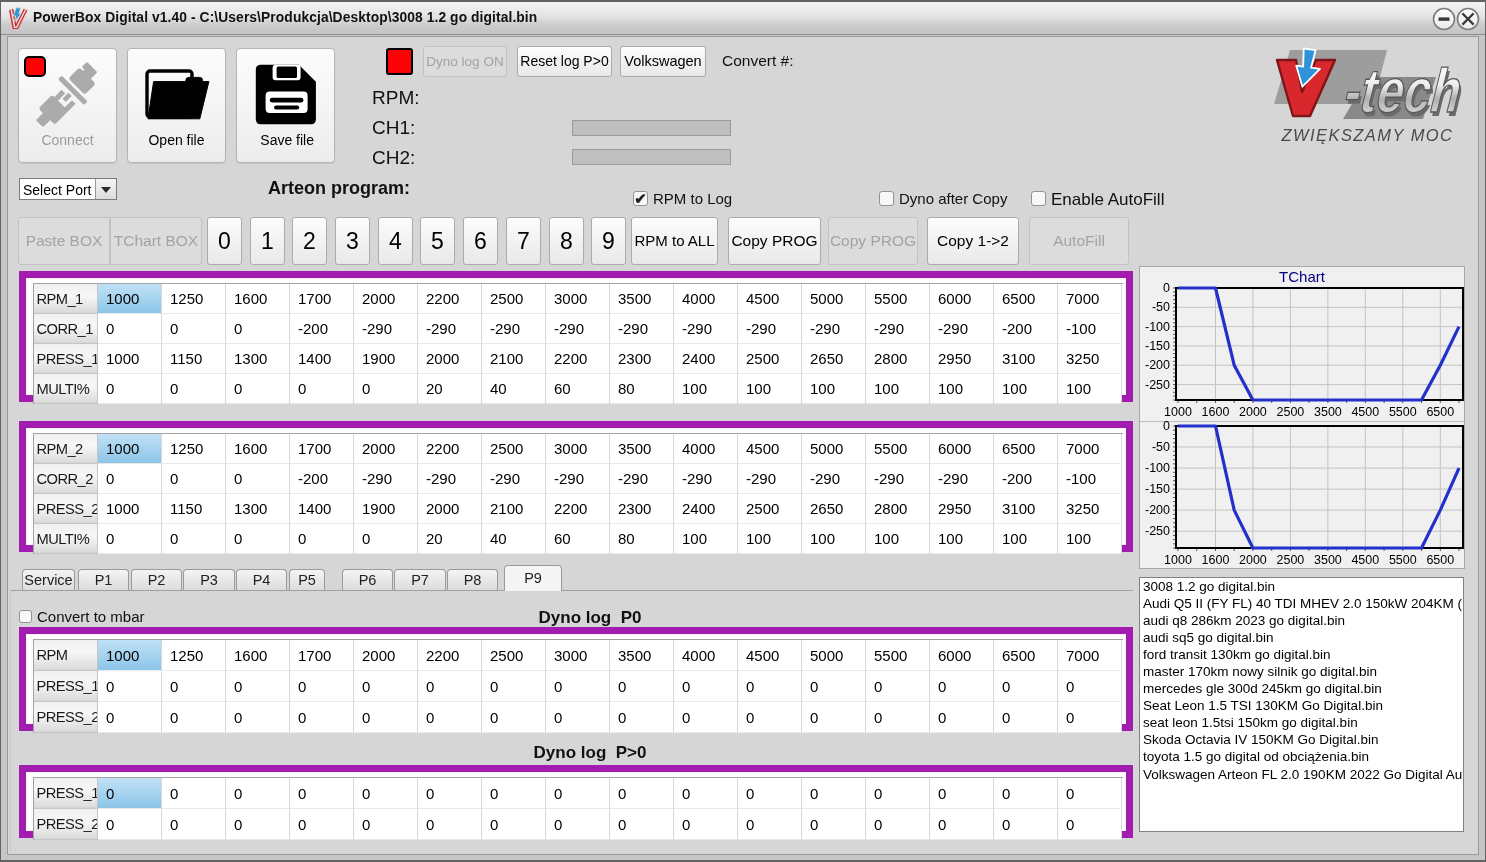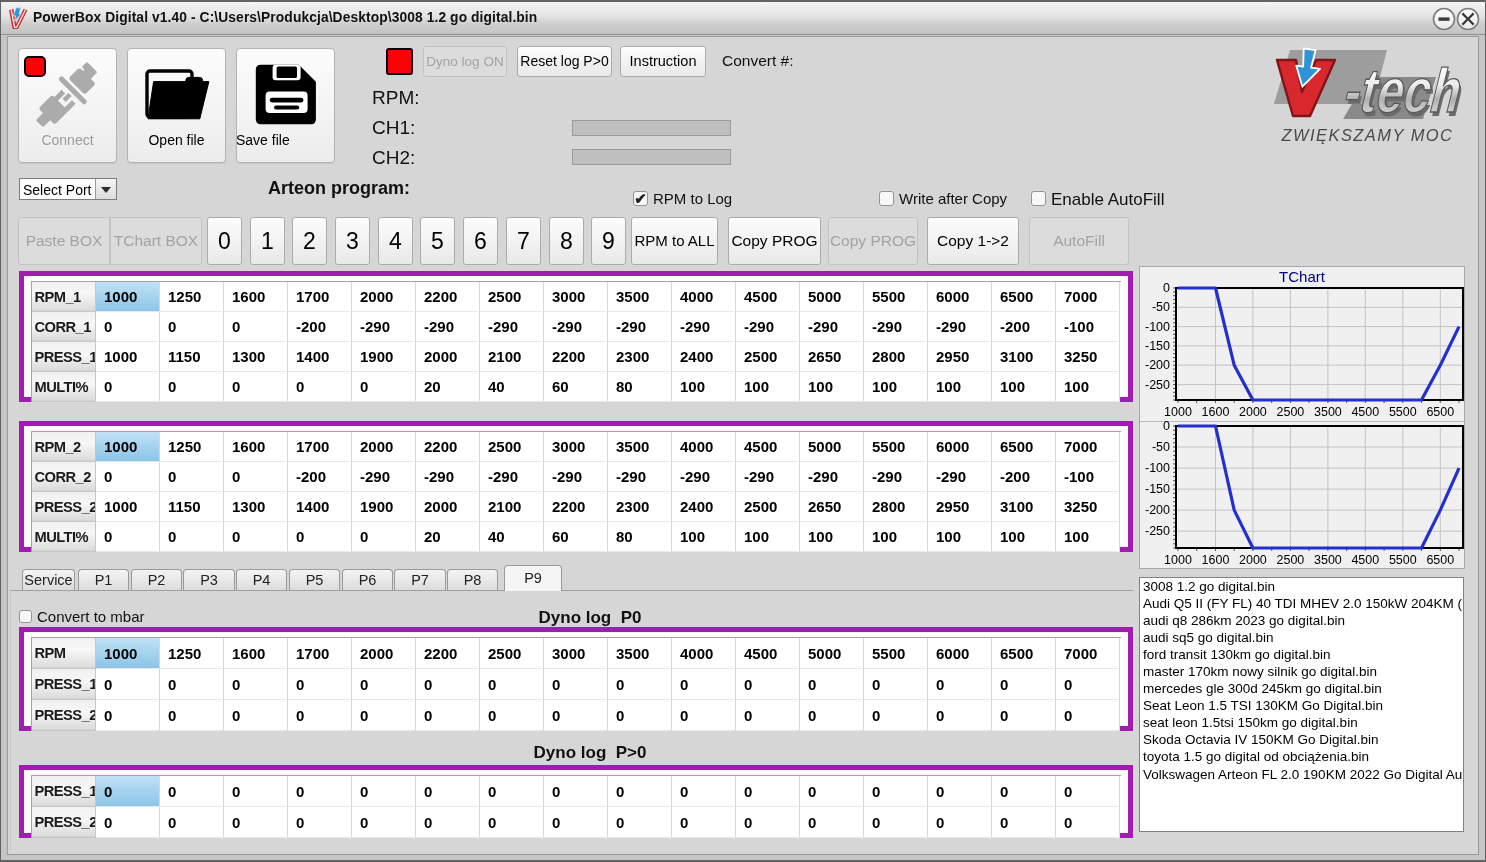--- a/index.html
+++ b/index.html
@@ -10,21 +10,21 @@
 #title { position:absolute; left:33px; top:10px; font-size:13.8px; font-weight:bold; color:#111; letter-spacing:0.1px;}
 #client { position:absolute; left:7px; top:36px; right:7px; bottom:7px; background:#d6d6d6; border:1px solid #9a9a9a; }
 .bigbtn { position:absolute; width:99px; height:115px; border:1px solid #b4b4b4; border-radius:4px;
   background:linear-gradient(#fcfcfc,#f3f3f3 60%,#ececec); box-shadow:0 1px 1px rgba(0,0,0,0.08);}
 .btn { position:absolute; border:1px solid #ababab; border-radius:3px; color:#000;
   background:linear-gradient(#fdfdfd,#f1f1f1 55%,#e9e9e9); text-align:center; font-size:15px; white-space:nowrap; overflow:hidden;}
 .btn.dis { background:#dcdcdc; color:#a3a3a3; border-color:#c2c2c2; }
 .redsq { position:absolute; background:#fb0205; border:2px solid #000; border-radius:4px;}
 .ck { position:absolute; width:15px; height:15px; background:#f8f8f8; border:1px solid #949494; border-radius:3px; font-size:15px; line-height:13px; text-align:center; color:#222; font-weight:bold;}
 .cklbl { position:absolute; font-size:15px; color:#111; }
-.gridpanel { position:absolute; background:#fff; border:5px solid #a21caf; box-shadow:inset 0 0 0 1px #f5f5f5;font-weight:bold;}
+.gridpanel { position:absolute; background:#fff; border:7px solid #a21caf; box-shadow:inset 0 0 0 1px #f5f5f5;}
 .gridinner { position:absolute; border:1px solid #a2a2a2; border-right:none; border-bottom:none; }
 .grow { position:absolute; left:0; display:flex; }
 .ghdr { height:100%; background:linear-gradient(#f0f0f0,#f7f7f7 40%,#dcdcdc 95%,#d2d2d2); border-right:1px solid #c6c6c6; border-bottom:1px solid #c6c6c6; font-size:14.7px; letter-spacing:-0.55px; color:#1a1a1a; padding-left:2.5px; display:flex; align-items:center; white-space:nowrap; overflow:hidden;}
 .gcell { height:100%; background:#fff; border-right:1px solid #d8d8d8; border-bottom:1px solid #e9e9e9; font-size:15px; color:#000; padding-left:8px; display:flex; align-items:center;}
 .gcell.ghl { background:linear-gradient(#c0e1f5,#8cc5e9); }
 .axlbl { font-size:12.5px; fill:#000; font-family:"Liberation Sans",sans-serif; }
 .tab { position:absolute; top:569px; height:21px; border:1px solid #9a9a9a; border-bottom:none; border-radius:4px 4px 0 0;
   background:linear-gradient(#f4f4f4,#dcdcdc); text-align:center; font-size:14.5px; color:#222; line-height:20px;}
 .filelist { position:absolute; left:1139px; top:577px; width:325px; height:255px; background:#fff; border:1px solid #828282; font-size:13.5px; color:#000; padding:0 0 0 3px; line-height:17.05px; white-space:nowrap; overflow:hidden;}
 </style></head><body>
@@ -76,42 +76,42 @@
 <div class="abs" style="left:127px;top:132px;width:99px;text-align:center;font-size:14px;color:#000">Open file</div>
 <div class="bigbtn" style="left:236px;top:48px"></div>
 <svg class="abs" style="left:254px;top:63px" width="63" height="62" viewBox="0 0 63 62">
 <path d="M6.8 1.8 H44.9 L61.9 18.8 V56.3 Q61.9 61.3 56.9 61.3 H6.8 Q1.8 61.3 1.8 56.3 V6.8 Q1.8 1.8 6.8 1.8 Z" fill="#000"></path>
 <rect x="18.6" y="1.8" width="28" height="15.4" rx="3" fill="#fff"></rect>
 <rect x="22.6" y="3.4" width="20.4" height="11.6" rx="1.5" fill="#000"></rect>
 <rect x="11.6" y="28.4" width="42" height="21.7" rx="4" fill="#fff"></rect>
 <rect x="15.8" y="34.7" width="33.6" height="4.9" rx="2.4" fill="#000"></rect>
 <rect x="20" y="42.4" width="25.2" height="4.2" rx="2.1" fill="#000"></rect>
 </svg>
-<div class="abs" style="left:236px;top:132px;width:94px;text-align:left;font-size:14px;color:#000">Save file</div>
+<div class="abs" style="left:220px;top:132px;width:94px;text-align:right;font-size:14px;color:#000">Save file</div>
 <div class="abs" style="left:19px;top:178px;width:98px;height:22px;background:#fff;border:1px solid #7c7c7c">
 <div class="abs" style="left:3px;top:2.5px;font-size:14px;color:#000">Select Port</div>
 <div class="abs" style="right:0;top:0;width:21px;height:20px;background:linear-gradient(#f5f5f5,#dcdcdc);border-left:1px solid #9a9a9a">
       <div style="position:absolute;left:5px;top:8px;width:0;height:0;border-left:5.5px solid transparent;border-right:5.5px solid transparent;border-top:6px solid #2a2a2a"></div>
     </div>
 </div>
 <div class="redsq" style="left:386px;top:48px;width:27px;height:27px;border-radius:3px"></div>
 <div class="btn dis" style="left:423px;top:46px;width:84px;height:31px;line-height:29px;font-size:13.5px">Dyno log ON</div>
 <div class="btn" style="left:517px;top:46px;width:95px;height:31px;line-height:29px;font-size:14px">Reset log P&gt;0</div>
-<div class="btn" style="left:620px;top:46px;width:86px;height:31px;line-height:29px;font-size:14.5px">Instruction</div>
+<div class="btn" style="left:620px;top:46px;width:86px;height:31px;line-height:29px;font-size:14.5px">Volkswagen</div>
 <div class="abs" style="left:722px;top:52px;font-size:15.5px;color:#111">Convert #:</div>
 <div class="abs" style="left:372px;top:87px;font-size:19px;color:#111">RPM:</div>
 <div class="abs" style="left:372px;top:117px;font-size:19px;color:#111">CH1:</div>
 <div class="abs" style="left:372px;top:147px;font-size:19px;color:#111">CH2:</div>
 <div class="abs" style="left:572px;top:120px;width:159px;height:16px;background:#bfbfbf;border:1px solid #9b9b9b"></div>
 <div class="abs" style="left:572px;top:149px;width:159px;height:16px;background:#bfbfbf;border:1px solid #9b9b9b"></div>
 <div class="abs" style="left:268px;top:178px;font-size:18px;font-weight:bold;color:#111">Arteon program:</div>
 <div class="ck" style="left:633px;top:191px;width:15px;height:15px">✔</div>
 <div class="cklbl" style="left:653px;top:190px;font-size:15px">RPM to Log</div>
 <div class="ck" style="left:879px;top:191px;width:15px;height:15px"></div>
-<div class="cklbl" style="left:899px;top:190px;font-size:15px">Write after Copy</div>
+<div class="cklbl" style="left:899px;top:190px;font-size:15px">Dyno after Copy</div>
 <div class="ck" style="left:1031px;top:191px;width:15px;height:15px"></div>
 <div class="cklbl" style="left:1051px;top:190px;font-size:17px">Enable AutoFill</div>
 <div class="btn dis" style="left:18px;top:217px;width:92px;height:48px;line-height:46px;font-size:15.5px;border-radius:3px 0 0 3px">Paste BOX</div>
 <div class="btn dis" style="left:110px;top:217px;width:92px;height:48px;line-height:46px;font-size:15.5px;border-radius:0 3px 3px 0">TChart BOX</div>
 <div class="btn" style="left:207px;top:217px;width:35px;height:48px;line-height:46px;font-size:23px">0</div>
 <div class="btn" style="left:250px;top:217px;width:35px;height:48px;line-height:46px;font-size:23px">1</div>
 <div class="btn" style="left:292px;top:217px;width:35px;height:48px;line-height:46px;font-size:23px">2</div>
 <div class="btn" style="left:335px;top:217px;width:35px;height:48px;line-height:46px;font-size:23px">3</div>
 <div class="btn" style="left:378px;top:217px;width:35px;height:48px;line-height:46px;font-size:23px">4</div>
 <div class="btn" style="left:420px;top:217px;width:35px;height:48px;line-height:46px;font-size:23px">5</div>
@@ -437,21 +437,21 @@
     <text x="189.9" y="152" text-anchor="middle" class="axlbl">3500</text>
     <text x="227.3" y="152" text-anchor="middle" class="axlbl">4500</text>
     <text x="264.8" y="152" text-anchor="middle" class="axlbl">5500</text>
     <text x="302.3" y="152" text-anchor="middle" class="axlbl">6500</text>
   </svg>
 <div class="tab" style="left:22px;width:53px">Service</div>
 <div class="tab" style="left:78px;width:51px">P1</div>
 <div class="tab" style="left:131px;width:51px">P2</div>
 <div class="tab" style="left:183px;width:52px">P3</div>
 <div class="tab" style="left:236px;width:51px">P4</div>
-<div class="tab" style="left:289px;width:51px">P5</div>
+<div class="tab" style="left:289px;width:36px">P5</div>
 <div class="tab" style="left:342px;width:51px">P6</div>
 <div class="tab" style="left:394px;width:52px">P7</div>
 <div class="tab" style="left:447px;width:51px">P8</div>
 <div class="tab" style="left:504px;width:58px;top:565px;height:26px;background:#f5f5f5;z-index:3;line-height:24px">P9</div>
 <div class="abs" style="left:10px;top:590px;width:1123px;height:261px;background:#d6d6d6;border-top:1px solid #9f9f9f;border-left:1px solid #c6c6c6"></div>
 <div class="ck" style="left:19px;top:610px;width:13px;height:13px"></div>
 <div class="cklbl" style="left:37px;top:608px;font-size:15px">Convert to mbar</div>
 <div class="abs" style="left:400px;top:608px;width:380px;text-align:center;font-size:17px;font-weight:bold;color:#111">Dyno log&nbsp; P0</div>
 <div class="gridpanel" style="left:19px;top:627px;width:1114px;height:104px">
     <div class="gridinner" style="left:7px;top:5px;width:1090px;height:94px">

